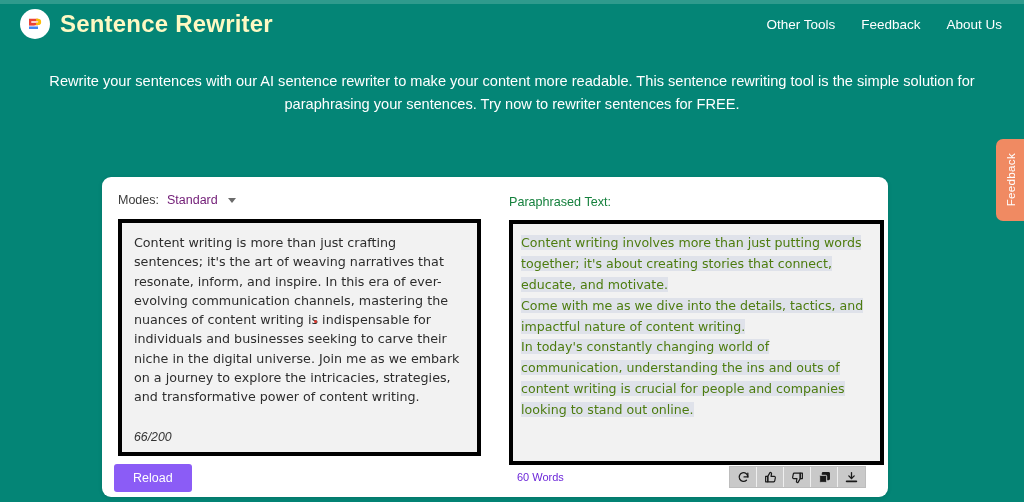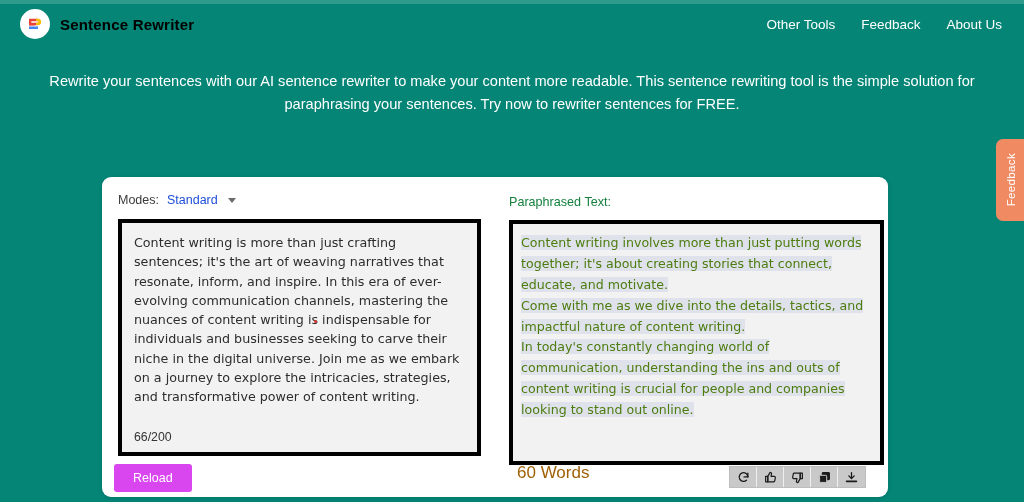--- a/index.html
+++ b/index.html
@@ -26,21 +26,21 @@
   .logo-circle {
     width: 30px; height: 30px; border-radius: 50%;
     background: #ffffff;
     display: flex; align-items: center; justify-content: center;
     position: relative; flex: 0 0 auto;
   }
   .logo-s {
     position: relative; width: 18px; height: 18px;
   }
   .brand-name {
-    color: #000000; font-size: 15px; font-weight: bold; letter-spacing: .2px;
+    color: #fef9c3; font-size: 24px; font-weight: bold; letter-spacing: .2px;
     white-space: nowrap;
   }
   .nav {
     margin-left: auto; margin-right: 22px;
     display: flex; align-items: center; gap: 26px;
   }
   .nav a {
     color: #ffffff; font-size: 13.5px; text-decoration: none; white-space: nowrap; text-align: right;
   }
 
@@ -64,21 +64,21 @@
   }
   .panels { display: flex; height: 100%; }
   .panel-left { width: 395px; padding: 14px 0 0 16px; position: relative; }
   .panel-right { width: 391px; padding: 18px 16px 0 12px; position: relative; }
 
   .modes-row {
     display: flex; align-items: center; gap: 8px; height: 18px;
     font-size: 12.5px; color: #3b3b3b;
   }
   .modes-label { color: #3a3a3a; }
-  .modes-value { color: #1d4ed8; }
+  .modes-value { color: #701a75; }
   .caret {
     width: 0; height: 0; border-left: 4.5px solid transparent;
     border-right: 4.5px solid transparent; border-top: 5px solid #6b6b6b;
     margin-left: 2px;
   }
 
   .ta {
     background: #f2f2f2; border: 4px solid #000000;
     position: relative; overflow: hidden;
   }
@@ -89,25 +89,25 @@
   .ta-left .body {
     font-size: 12.7px; line-height: 1.52; color: #2d2d2d;
     font-family: "DejaVu Sans", sans-serif;
   }
   .red-dot {
     position: absolute; left: 192px; top: 97px;
     width: 3px; height: 3px; border-radius: 50%; background: #e03a2f;
   }
   .counter {
     position: absolute; left: 12px; bottom: 8px;
-    font-size: 12.3px; color: #333;
+    font-size: 12.3px; color: #333; font-style: italic;
   }
   .reload-btn {
     position: absolute; left: 12px; top: 287px;
-    background: #d946ef; color: #ffffff; border: none;
+    background: #8b5cf6; color: #ffffff; border: none;
     font-size: 12.5px; padding: 7px 19px; border-radius: 3px;
     cursor: pointer; font-family: "Liberation Sans", sans-serif;
   }
 
   .para-label {
     font-size: 12.6px; color: #15803d; height: 16px;
   }
   .ta-right {
     margin-top: 9px; width: 375px; height: 245px;
     padding: 9px 10px 0 8px;
@@ -116,21 +116,21 @@
     font-size: 12.6px; line-height: 1.66; color: #4d7c0f;
     font-family: "DejaVu Sans", sans-serif;
   }
   .ta-right .body span.hl {
     background: #dfe2ea;
     box-decoration-break: clone;
     -webkit-box-decoration-break: clone;
   }
   .words {
     position: absolute; left: 20px; bottom: 14px;
-    font-size: 17px; color: #a16207;
+    font-size: 11px; color: #6d28d9;
   }
   .icon-bar {
     position: absolute; right: 22px; bottom: 9px;
     display: flex; align-items: center;
     background: #c9c9c9; border: 1px solid #bdbdbd;
   }
   .icon-btn {
     width: 27px; height: 20px;
     display: flex; align-items: center; justify-content: center;
     background: #c9c9c9; border-right: 1px solid #efefef;

